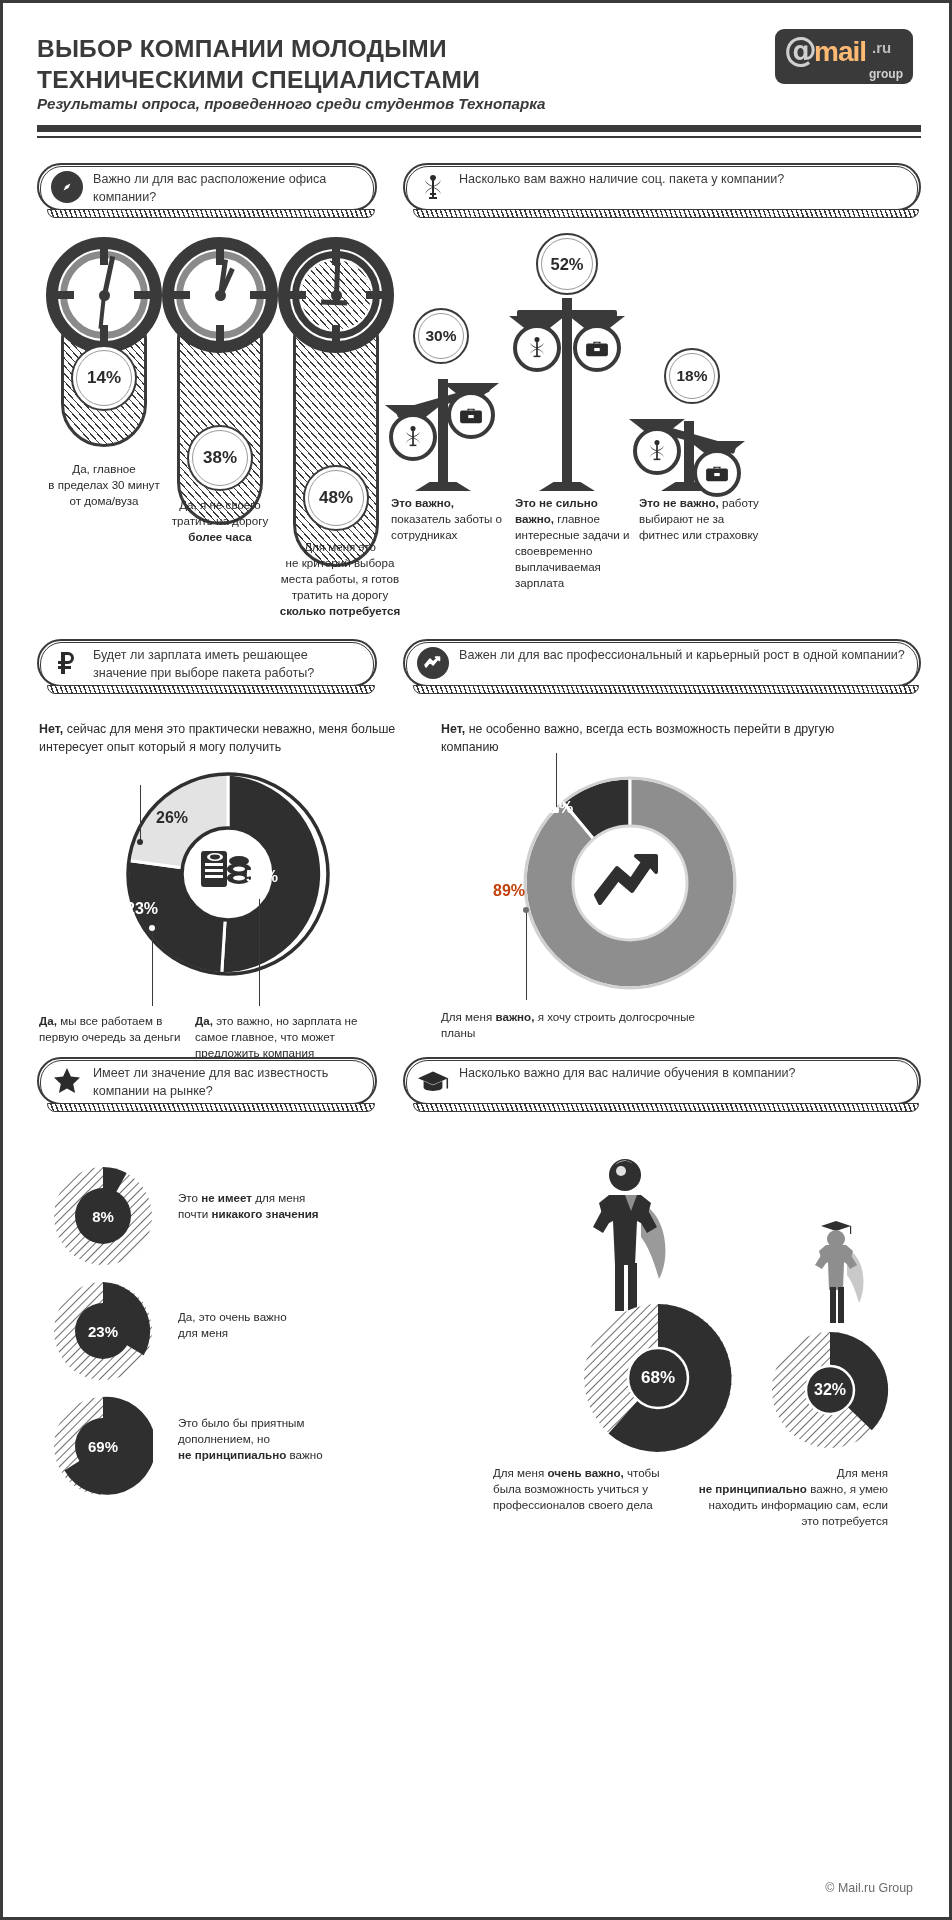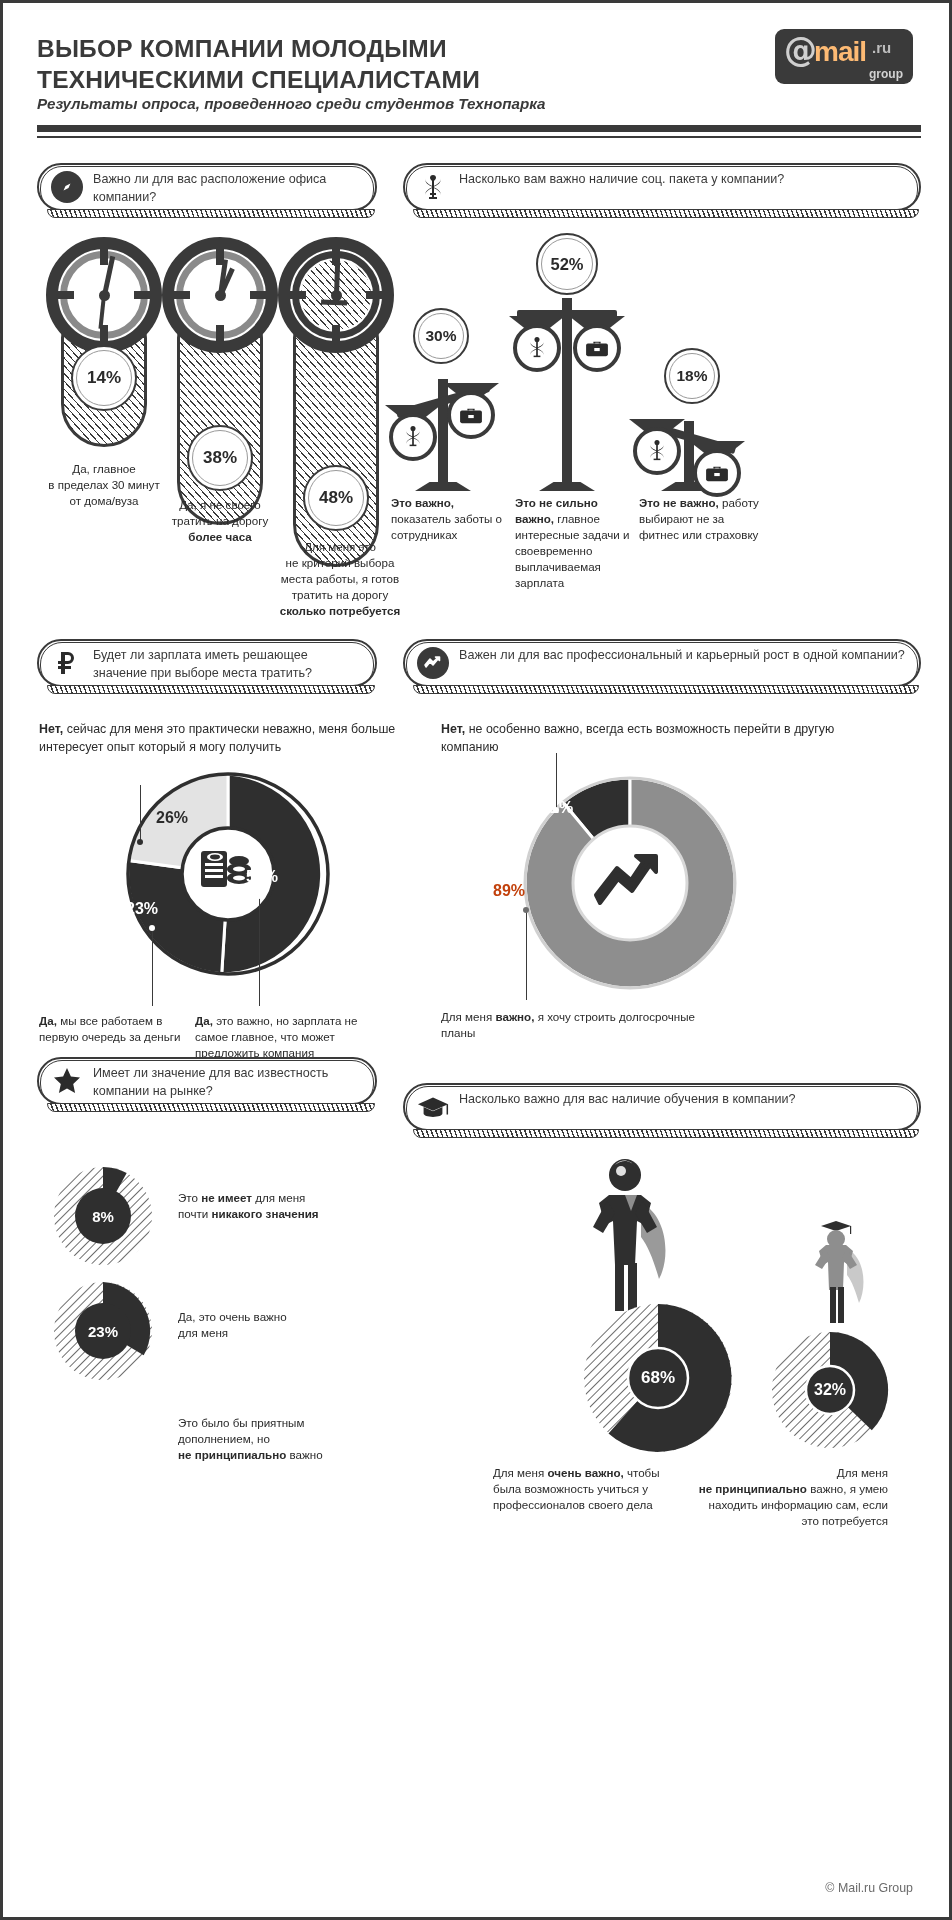--- a/index.html
+++ b/index.html
@@ -314,21 +314,21 @@
     <div class="shell"></div>
     <div class="shell2"></div>
     <div class="hatch"></div>
     <div class="qicon" style="background:none;color:#2b2b2b;font-size:30px;font-weight:bold;">
       <svg width="24" height="28" viewBox="0 0 24 28">
           <g fill="#2b2b2b">
             <path d="M6 3h7a6 6 0 0 1 0 12H10v2h6v3h-6v5H6v-5H3v-3h3v-2H3v-3h3V3zm4 3v6h3a3 3 0 0 0 0-6h-3z"></path>
           </g>
         </svg>
     </div>
-    <div class="qtext">Будет ли зарплата иметь решающее значение при выборе места тратить?</div>
+    <div class="qtext">Будет ли зарплата иметь решающее значение при выборе пакета работы?</div>
   </div>
   <div class="qpill" style="left:400px;top:636px;width:518px;">
     <div class="shell"></div>
     <div class="shell2"></div>
     <div class="hatch"></div>
     <div class="qicon">
       <svg width="22" height="22" viewBox="0 0 22 22">
           <path d="M4 15l4-5 3 3 5-6 1.5 1.5V5h-4l1.5 1.5L11 10 8 7l-5 6z" fill="#fff" stroke="#fff" stroke-width="1.6" stroke-linejoin="round"></path>
         </svg>
     </div>
@@ -419,21 +419,21 @@
     <div class="shell"></div>
     <div class="shell2"></div>
     <div class="hatch"></div>
     <div class="qicon" style="background:none;">
       <svg width="30" height="30" viewBox="0 0 30 30">
           <polygon points="15,2 18.9,10.6 28,11.6 21.2,17.9 23.1,27 15,22.4 6.9,27 8.8,17.9 2,11.6 11.1,10.6" fill="#2b2b2b"></polygon>
         </svg>
     </div>
     <div class="qtext">Имеет ли значение для вас известность компании на рынке?</div>
   </div>
-  <div class="qpill" style="left:400px;top:1080px;width:518px;">
+  <div class="qpill" style="left:400px;top:1054px;width:518px;">
     <div class="shell"></div>
     <div class="shell2"></div>
     <div class="hatch"></div>
     <div class="qicon" style="background:none;">
       <svg width="34" height="28" viewBox="0 0 34 28">
           <g fill="#2b2b2b">
             <polygon points="17,4 33,11 17,18 1,11"></polygon>
             <path d="M7 14v7c0 2 4.5 3.6 10 3.6S27 23 27 21v-7l-10 4.4z"></path>
             <rect x="31.4" y="11" width="1.6" height="11"></rect>
           </g>
@@ -469,20 +469,29 @@
     </svg>
     <div class="core">
       <span>23%</span>
     </div>
   </div>
   <div class="cap" style="left:175px;top:1306px;width:200px;">
     <span>Да, это очень важно</span><br>
     <span>для меня</span>
   </div>
 
+  <div class="minidonut" style="left:50px;top:1393px;">
+    <svg width="100" height="100" viewBox="0 0 100 100" style="position:absolute;left:0;top:0;">
+      <circle cx="50" cy="50" r="49" fill="url(#hatchA)"></circle>
+      <path d="M50 50 L50 1 A49 49 0 1 1 11.4 74.6 Z" fill="#2f2f2f"></path>
+    </svg>
+    <div class="core">
+      <span>69%</span>
+    </div>
+  </div>
   <div class="cap" style="left:175px;top:1412px;width:205px;">
     <span>Это было бы приятным</span><br>
     <span>дополнением, но</span><br>
     <b>не принципиально</b><span> важно</span>
   </div>
 
   <div style="position:absolute;left:560px;top:1152px;width:130px;height:160px;">
     <svg width="130" height="160" viewBox="0 0 130 160">
       <path d="M78 48 C104 60 108 102 96 124 C92 110 86 92 78 82z" fill="#9a9a9a"></path>
       <circle cx="62" cy="20" r="16" fill="#2f2f2f"></circle>

